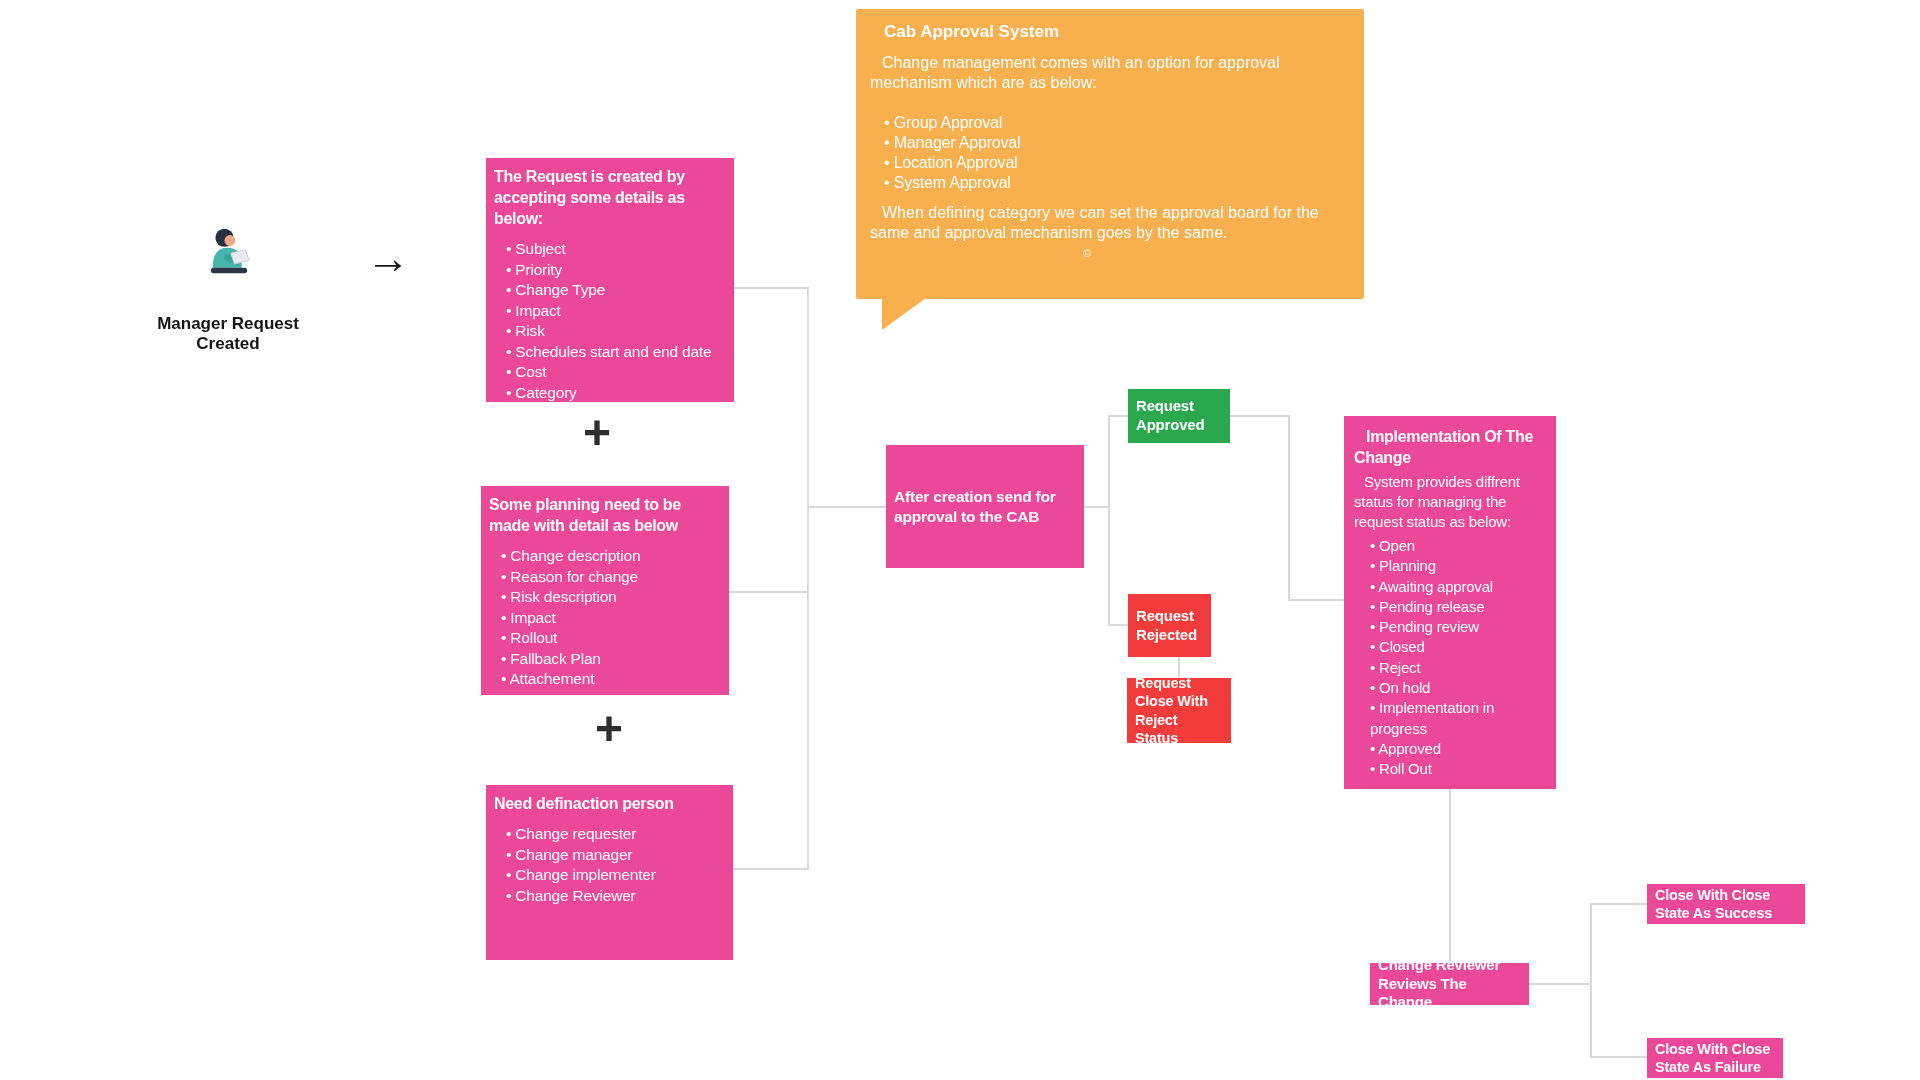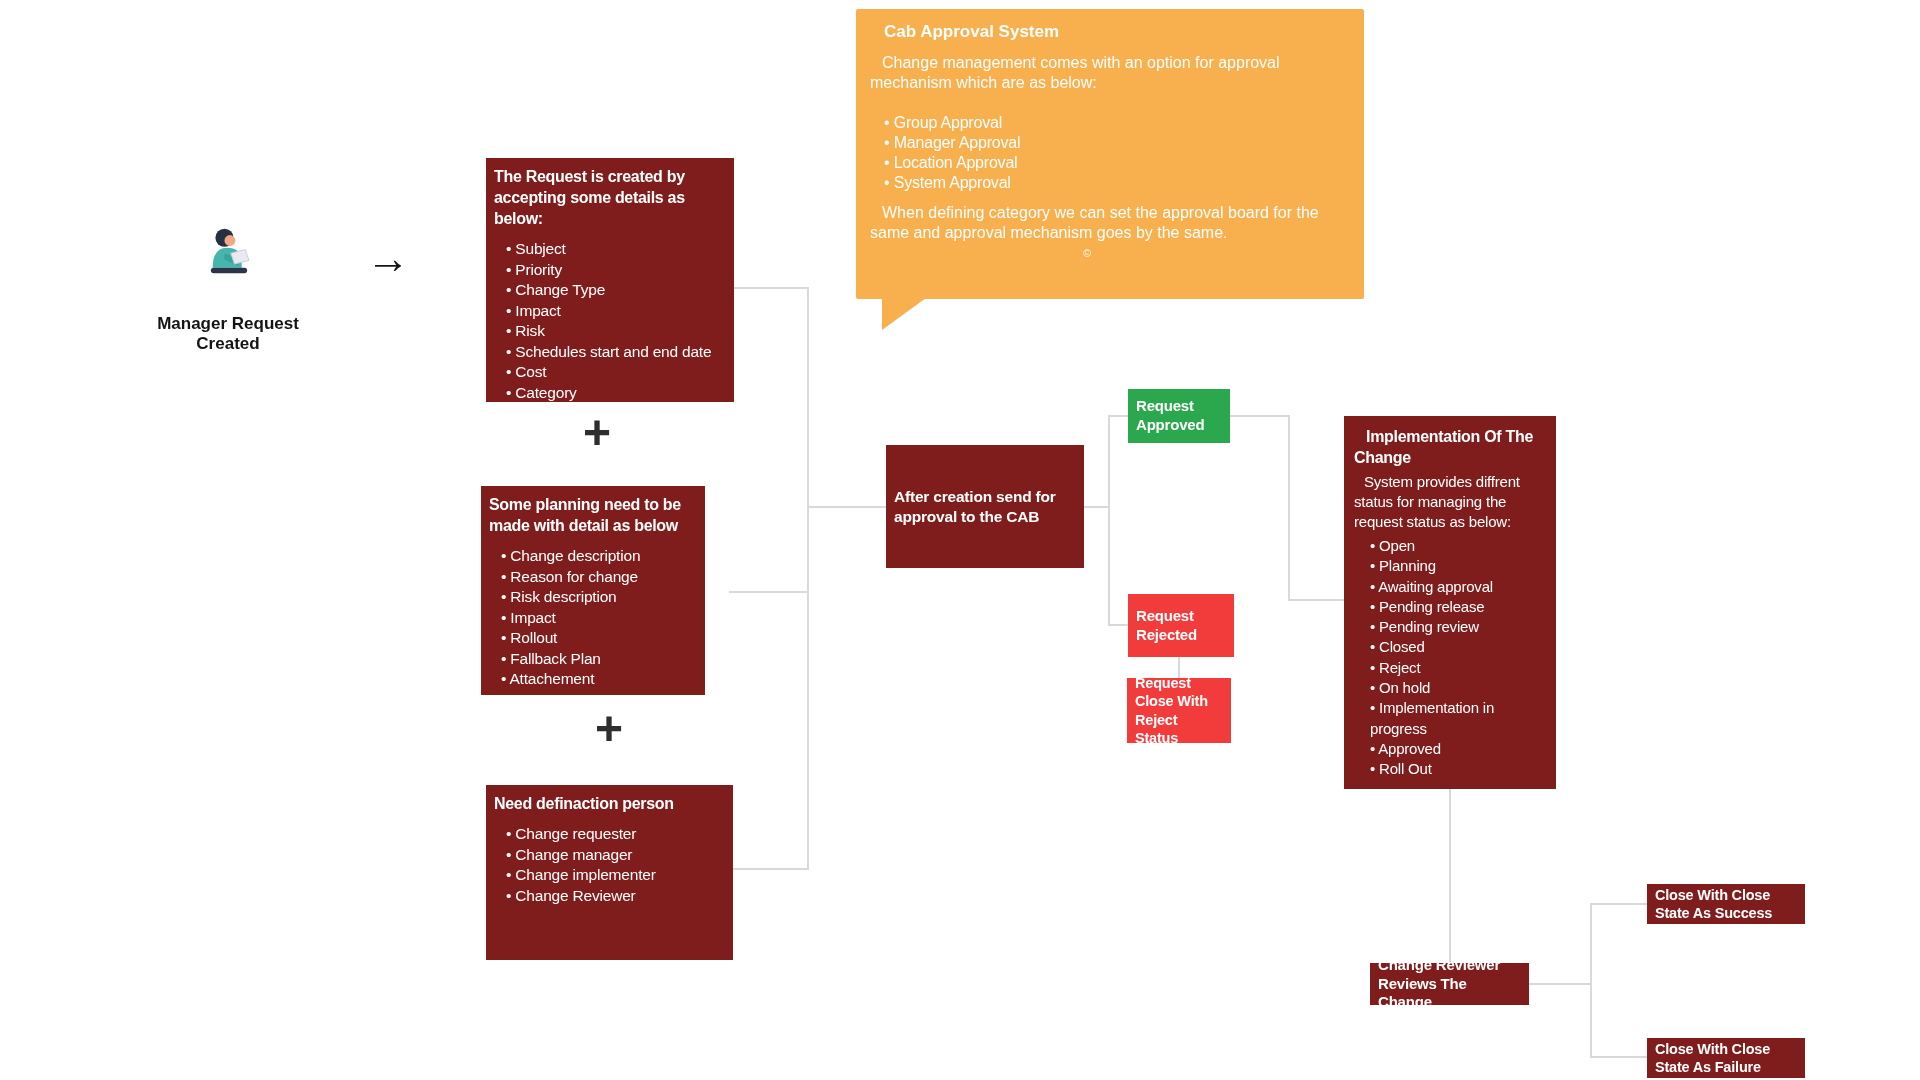--- a/index.html
+++ b/index.html
@@ -10,21 +10,21 @@
     font-family: "Liberation Sans", sans-serif;
     overflow: hidden;
   }
   .canvas { position: relative; width: 1920px; height: 1080px; background: #ffffff; overflow: hidden; }
 
   
   .conn { position: absolute; background: #d9d9d9; }
 
   
   .node { position: absolute; color: #ffffff; }
-  .blue  { background: #7f1d1d; }
+  .blue  { background: #ec4899; }
   .green { background: #2BA84E; }
   .red   { background: #F23B3B; }
 
   .center-box {
     display: flex; align-items: center; justify-content: center;
     font-weight: 700; line-height: 1.25;
     padding: 2px 8px; letter-spacing: -0.2px;
   }
 
   .list-box { padding: 8px 6px 8px 8px; }
@@ -61,35 +61,35 @@
   }
   .plus {
     position: absolute; width: 48px; height: 48px;
     font-size: 48px; font-weight: 700; color: #2e2e2e;
     display: flex; align-items: center; justify-content: center; line-height: 48px;
   }
 
   
   #node-request-details { left: 486px; top: 158px; width: 248px; height: 244px; }
   #plus-1 { left: 573px; top: 409px; }
-  #node-planning { left: 481px; top: 486px; width: 224px; height: 209px; }
+  #node-planning { left: 481px; top: 486px; width: 248px; height: 209px; }
   #plus-2 { left: 585px; top: 705px; }
   #node-persons { left: 486px; top: 785px; width: 247px; height: 175px; }
   #node-send-approval { left: 886px; top: 445px; width: 198px; height: 123px; font-size: 15.5px; }
   #node-approved { left: 1128px; top: 389px; width: 102px; height: 54px; font-size: 15px; }
-  #node-rejected { left: 1128px; top: 594px; width: 106px; height: 63px; font-size: 15px; }
+  #node-rejected { left: 1128px; top: 594px; width: 83px; height: 63px; font-size: 15px; }
   #node-close-reject { left: 1127px; top: 678px; width: 104px; height: 65px; font-size: 14.5px; }
   #node-implementation { left: 1344px; top: 416px; width: 212px; height: 373px; padding: 10px 8px 8px 10px; }
   #node-implementation .box-title { text-indent: 12px; font-size: 16px; }
   #node-implementation .impl-intro { margin: 4px 0 0; font-size: 15px; line-height: 20px; text-indent: 10px; letter-spacing: -0.2px; }
   #node-implementation ul.bullets { margin-top: 4px; padding-left: 16px; }
   #node-implementation ul.bullets li { font-size: 15px; line-height: 20.3px; }
   #node-review { left: 1370px; top: 963px; width: 159px; height: 42px; font-size: 15px; }
   #node-close-success { left: 1647px; top: 884px; width: 158px; height: 40px; font-size: 14.5px; }
-  #node-close-failure { left: 1647px; top: 1038px; width: 158px; height: 40px; font-size: 14.5px; }
+  #node-close-failure { left: 1647px; top: 1038px; width: 136px; height: 40px; font-size: 14.5px; }
 </style>
 </head>
 <body>
 
 <div class="canvas">
 
   <div class="conn" style="left:734px; top:287px; width:73px; height:2px;"></div>
   <div class="conn" style="left:729px; top:591px; width:78px; height:2px;"></div>
   <div class="conn" style="left:733px; top:868px; width:74px; height:2px;"></div>
   <div class="conn" style="left:807px; top:287px; width:2px; height:583px;"></div>

